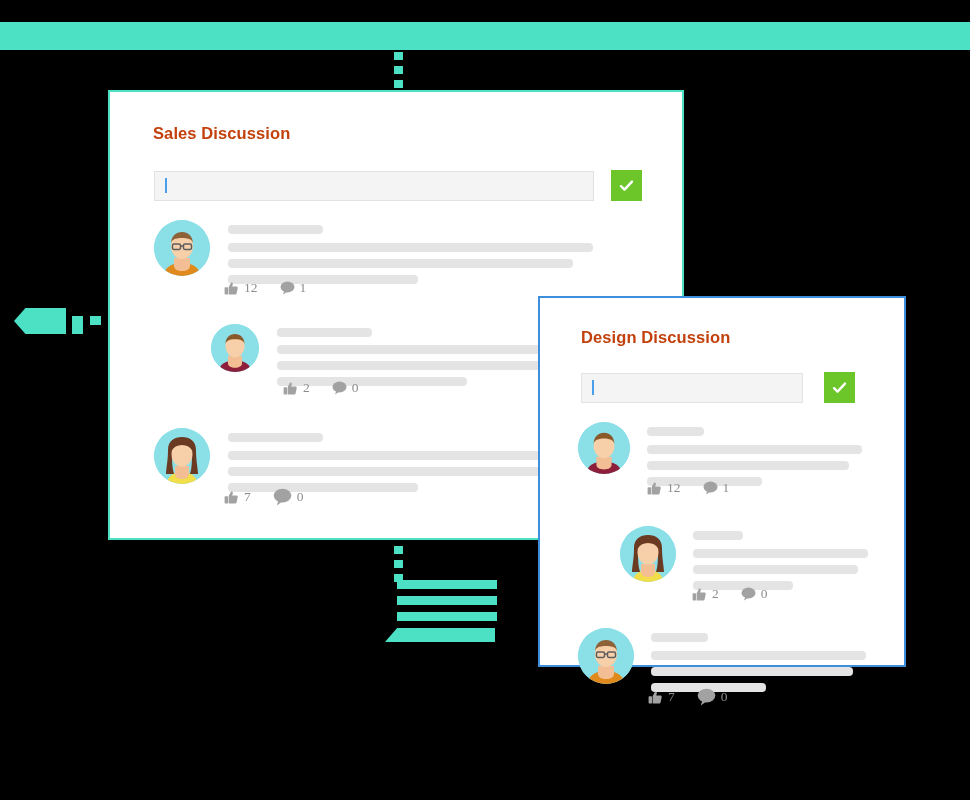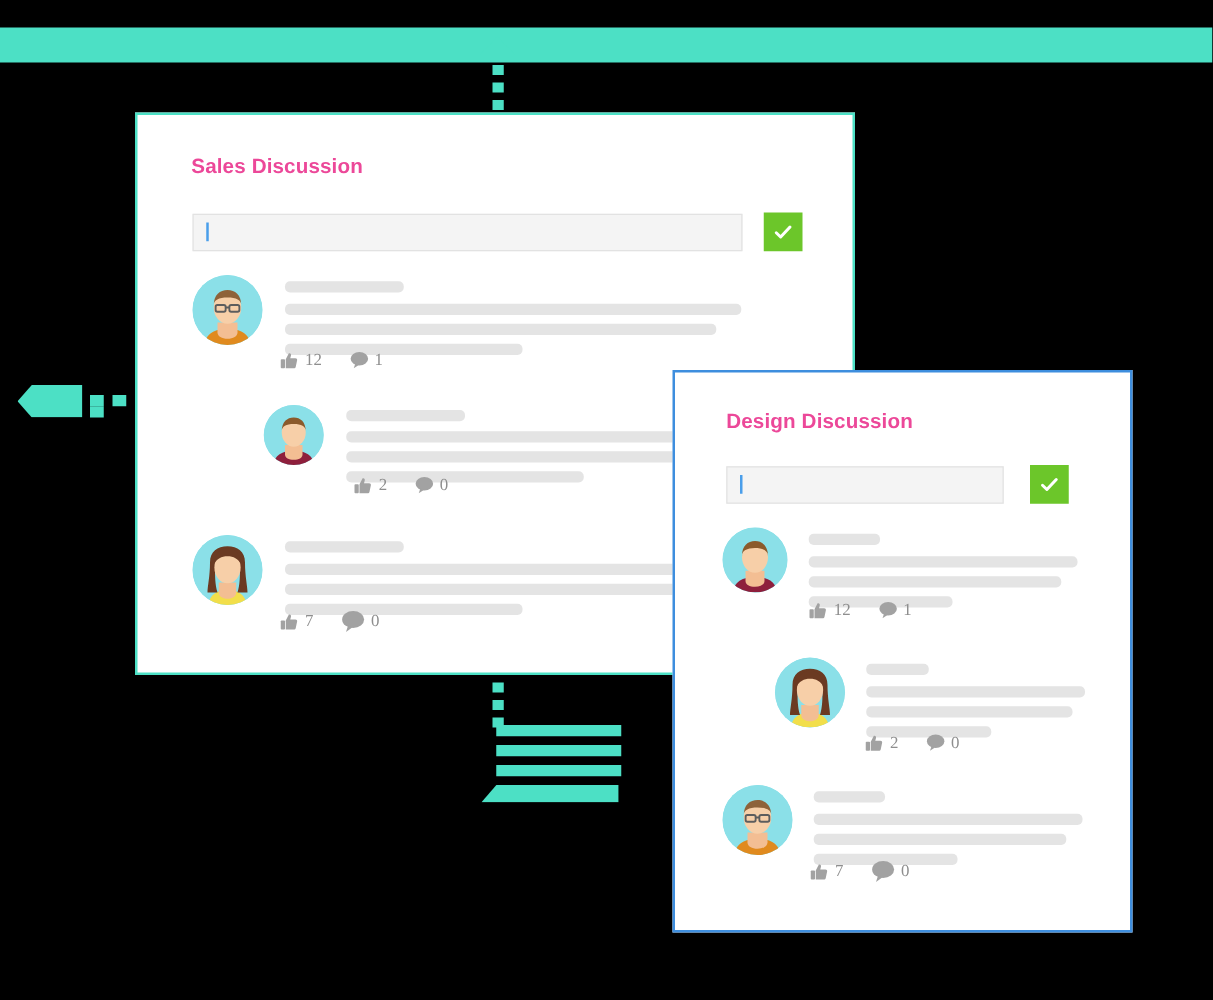--- a/index.html
+++ b/index.html
@@ -61,29 +61,29 @@
     clip-path: polygon(11% 0%, 100% 0%, 100% 100%, 0% 100%);
   }
 
   
   .card { position: absolute; background: #FFFFFF; }
   .card-sales {
     left: 108px; top: 90px; width: 576px; height: 450px;
     border: 2px solid #4CE0C5;
   }
   .card-design {
-    left: 538px; top: 296px; width: 368px; height: 450px;
+    left: 538px; top: 296px; width: 368px; height: 371px;
     border: 2px solid #3E8EDE;
     box-shadow: 0 0 0 0 rgba(0,0,0,0);
   }
   .card-design { z-index: 5; }
   .card-sales  { z-index: 2; }
 
   .card-title {
-    color: #ec4899;
+    color: #c2410c;
     font-size: 16.5px;
     font-weight: bold;
     letter-spacing: .1px;
   }
   .card-sales .card-title { position: absolute; left: 43px; top: 32px; }
   .card-design .card-title { position: absolute; left: 41px; top: 30px; }
 
   
   .compose { position: absolute; display: flex; align-items: center; }
   .card-sales .compose  { left: 44px; top: 78px; }

